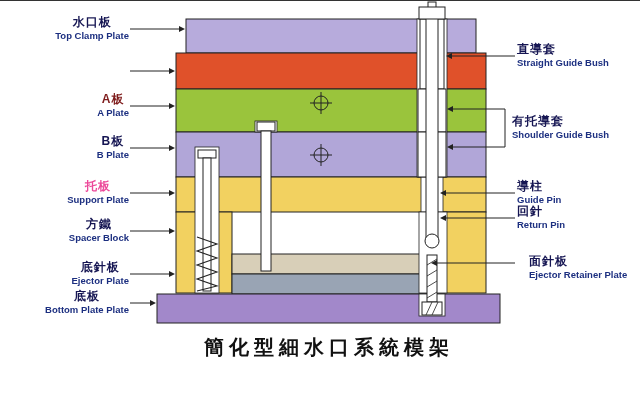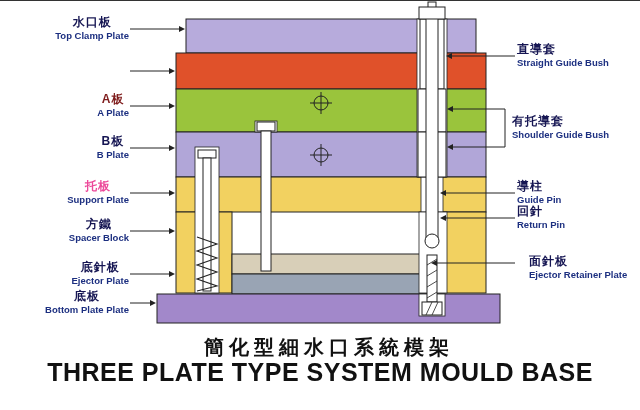--- a/index.html
+++ b/index.html
@@ -179,15 +179,14 @@
   <div class="lbl right" style="top:204px; left:517px;">
     <span class="cn" style="color: rgb(22, 22, 83);">回針</span>
     <span class="en" style="color: rgb(28, 47, 128);">Return Pin</span>
   </div>
   <div class="lbl right" style="top:254px; left:517px;margin-left:12px;">
     <span class="cn" style="color: rgb(22, 22, 83);">面針板</span>
     <span class="en" style="color: rgb(28, 47, 128);">Ejector Retainer Plate</span>
   </div>
 
   <div class="title-cn" style="color: rgb(17, 17, 17);">簡化型細水口系統模架</div>
-  <div class="title-en" style="color: rgb(17, 17, 17);">THREE PLATE TYPE SYSTEM MOULD BASE</div>
 
 </div>
 
 </body></html>

